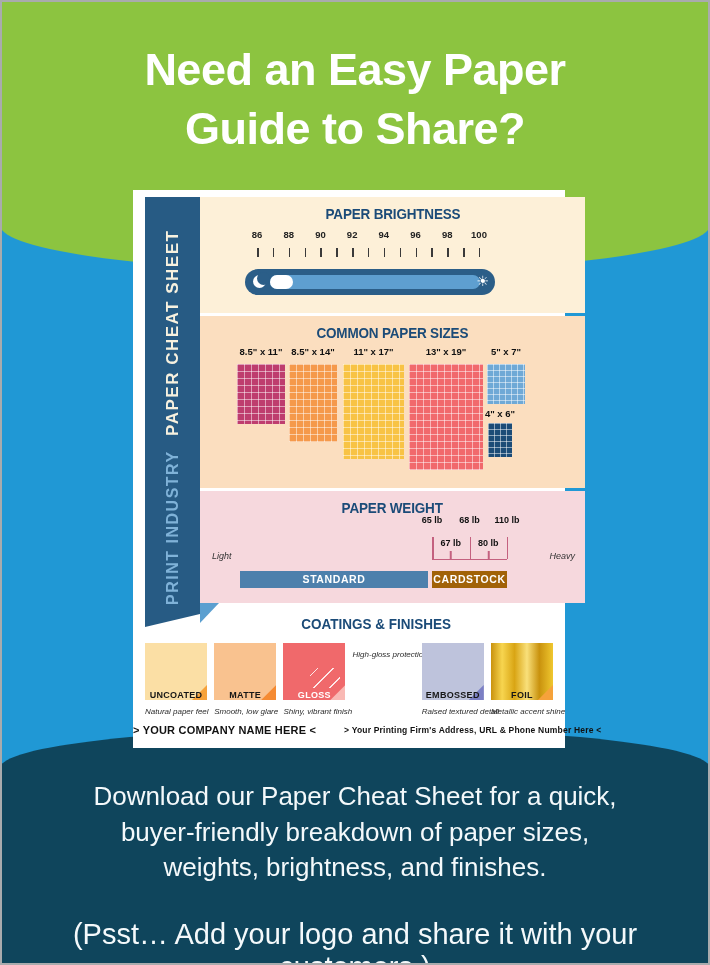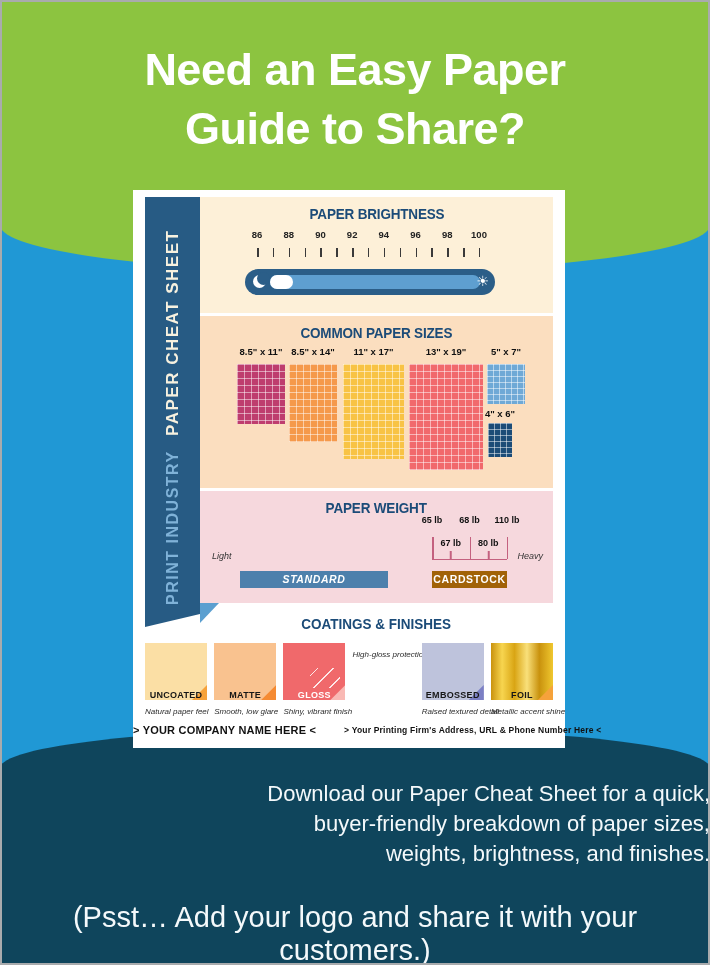--- a/index.html
+++ b/index.html
@@ -24,21 +24,21 @@
   .sidebar{position:absolute;left:12px;top:7px;width:55px;height:430px;background:#275B84;
            clip-path:polygon(0 0,100% 0,100% calc(100% - 13px),0 100%);
            display:flex;align-items:center;justify-content:center;}
   .vt{writing-mode:vertical-rl;transform:rotate(180deg);display:flex;gap:14px;align-items:center;
       font-weight:bold;letter-spacing:1.5px;padding-bottom:10px;}
   .vt-industry{color:#7FB2D8;font-size:16px;}
   .vt-title{color:#F7F1DF;font-size:17px;}
   .sidebar-fold{position:absolute;left:67px;top:413px;width:19px;height:20px;background:#5B9FD0;
                 clip-path:polygon(0 0,100% 0,0 100%);}
 
-  .section{position:absolute;left:67px;width:353px;}
+  .section{position:absolute;left:67px;width:353px;padding-left:32px;}
   .sec-title{position:absolute;top:8px;left:0;right:0;text-align:center;color:#1B4B78;
              font-weight:bold;font-size:15px;letter-spacing:-.2px;}
   .sec-title>span{display:inline-block;transform:scaleX(.9);}
 
   
   .sec-bright{top:7px;height:116px;background:#FDF0D8;}
   .b-labels{position:absolute;left:57px;top:32px;width:222px;height:12px;}
   .b-labels span{position:absolute;transform:translateX(-50%);font-size:9.5px;font-weight:bold;color:#222;}
   .b-ticks{position:absolute;left:57px;top:51px;width:223px;height:9px;
            background:repeating-linear-gradient(to right,#3a3a3a 0 1.5px,transparent 1.5px 15.85px);}
@@ -76,21 +76,21 @@
   .wg-std .strip-short{background:repeating-linear-gradient(to right,#6B94BC 0 1.5px,transparent 1.5px 35.78px);background-position:17.9px 0;}
   .wg-card .strip-long{background:repeating-linear-gradient(to right,#C4617F 0 1.5px,transparent 1.5px 37.5px);}
   .wg-card .strip-short{background:repeating-linear-gradient(to right,#C4617F 0 1.5px,transparent 1.5px 37.5px);background-position:18.75px 0;}
   .wtl,.wbl{position:absolute;transform:translateX(-50%);font-weight:bold;color:#111;white-space:nowrap;}
   .wtl{top:-10px;font-size:9px;}
   .wbl{top:13px;font-size:9px;background:#F6D8DD;padding:0 2px;}
   .wedge{position:absolute;top:60px;font-size:9px;font-style:italic;color:#333;}
   .wlight{left:12px;} .wheavy{right:10px;}
   .wbar{position:absolute;top:80px;height:17px;color:#fff;font-weight:bold;font-size:10.5px;
         letter-spacing:.6px;text-align:center;line-height:17px;}
-  .bar-std{left:40px;width:148px;background:#4D80AC;font-style:italic;}
+  .bar-std{left:40px;width:188px;background:#4D80AC;}
   .bar-card{left:232px;width:75px;background:#a16207;}
 
   
   .co-title{position:absolute;left:67px;width:353px;top:425px;text-align:center;color:#1B4B78;
             font-weight:bold;font-size:15px;}
   .co-title>span{display:inline-block;transform:scaleX(.9);}
   .co-row{position:absolute;left:12px;top:453px;width:408px;display:flex;justify-content:space-between;}
   .co-item{width:62px;text-align:center;}
   .swatch{position:relative;width:62px;height:57px;display:flex;align-items:flex-end;justify-content:center;}
   .sw-name{font-size:9px;font-weight:bold;color:#161616;letter-spacing:.3px;position:relative;z-index:2;}
@@ -108,21 +108,21 @@
   .co-caption{margin-top:7px;font-size:8px;font-style:italic;color:#2b2b2b;white-space:nowrap;}
 
   
   .card-footer{position:absolute;left:0;right:14px;top:534px;display:flex;align-items:center;
                justify-content:space-between;color:#111;}
   .cf-company{font-size:11px;font-weight:bold;letter-spacing:.2px;white-space:nowrap;}
   .cf-address{font-size:8.5px;font-weight:bold;letter-spacing:.2px;white-space:nowrap;margin-left:28px;}
 
   
   .cta{position:absolute;left:0;right:0;top:779px;text-align:center;color:#F4F9FB;z-index:4;}
-  .cta-main{font-size:22px;line-height:1.37;text-align:right;}
+  .cta-main{font-size:26px;line-height:1.37;}
   .cta-psst{margin-top:32px;font-size:29px;}
 </style>
 </head>
 <body>
 
 <div class="bg-green"></div>
 <div class="bg-teal"></div>
 
 <div class="headline">
   <div>Need an Easy Paper</div>

